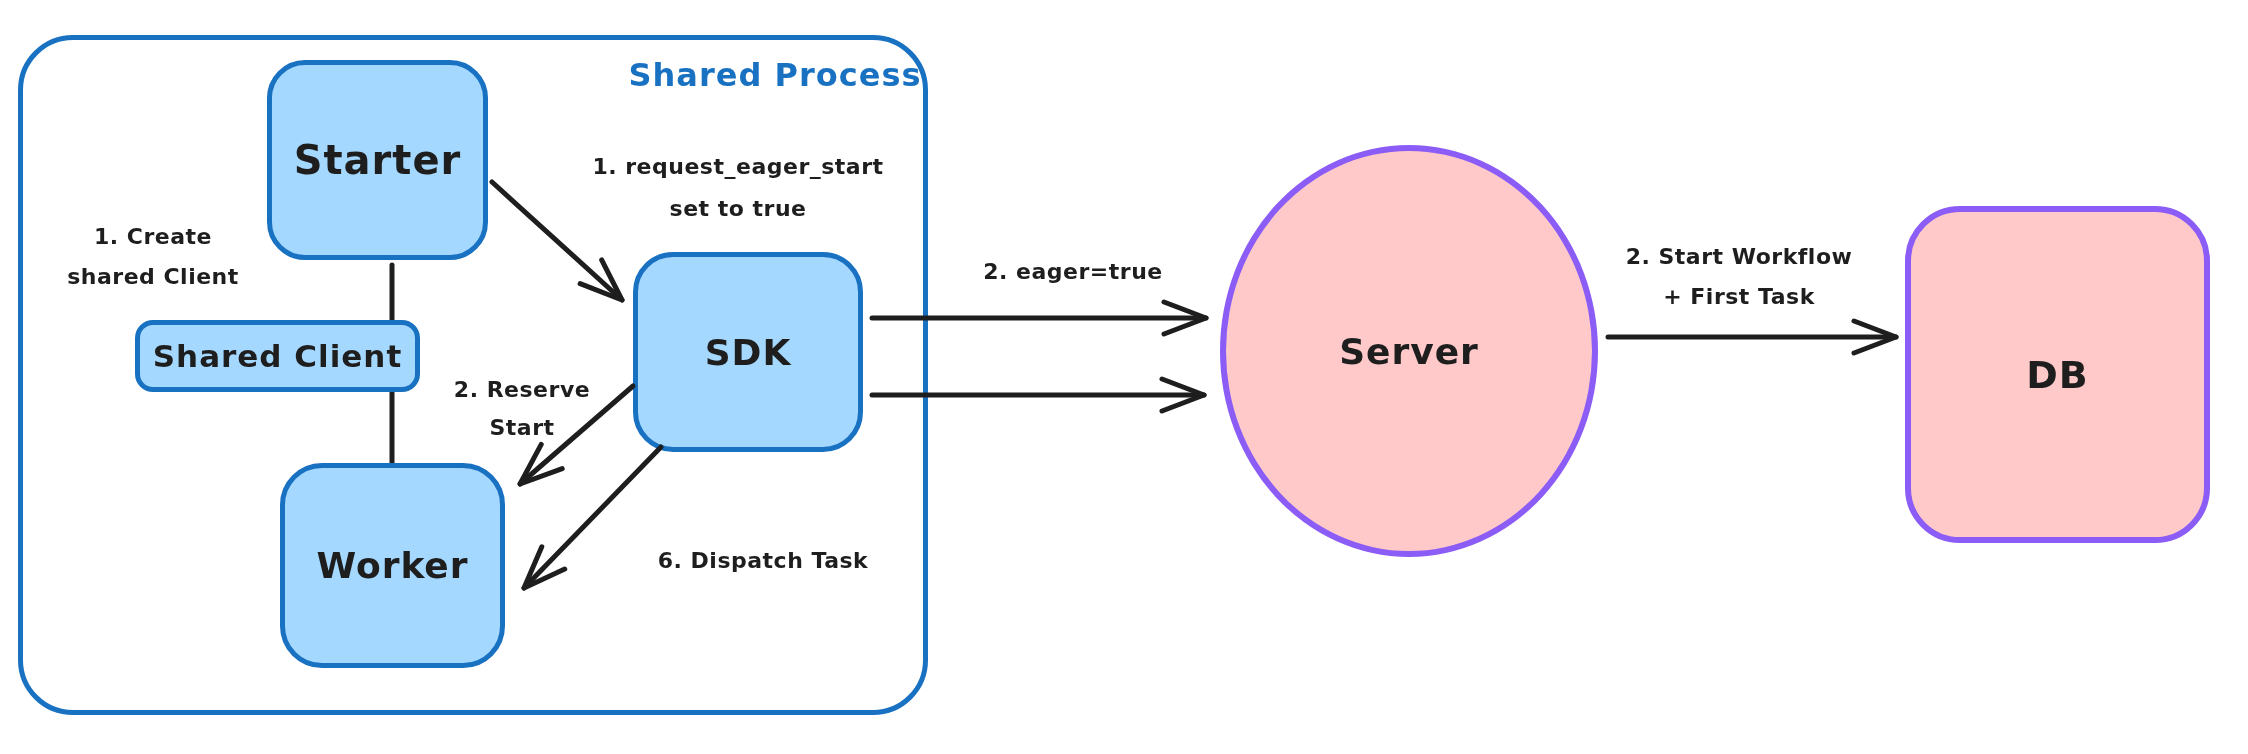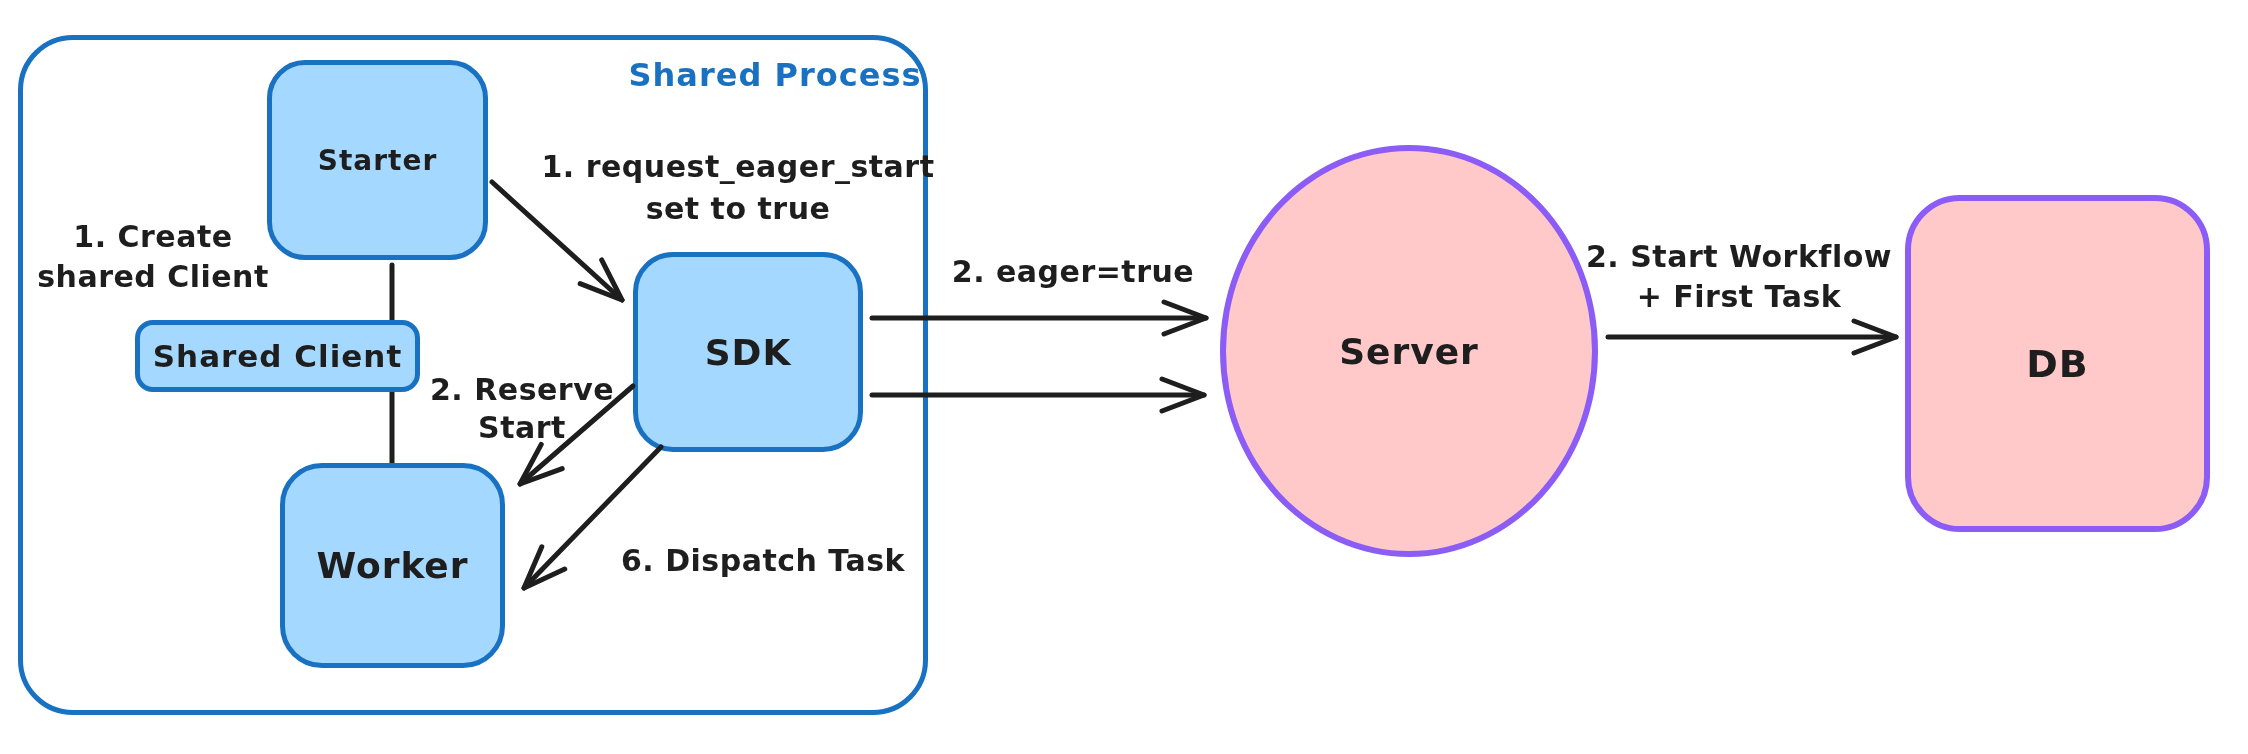--- a/index.html
+++ b/index.html
@@ -54,31 +54,31 @@
     white-space: nowrap;
   }
   .node.blue {
     background: #a5d8ff;
     border: 5px solid #1971c2;
   }
   .node.red {
     background: #ffc9c9;
     border: 6px solid #8b5cf6;
   }
-  .node-starter  { left: 267px; top:  60px; width: 221px; height: 200px; border-radius: 38px; font-size: 28px; }
+  .node-starter  { left: 267px; top:  60px; width: 221px; height: 200px; border-radius: 38px; font-size: 40px; }
   .node-shared-client { left: 135px; top: 320px; width: 285px; height: 72px; border-radius: 18px; border-width: 4px; font-size: 31px; }
   .node-worker   { left: 280px; top: 463px; width: 225px; height: 205px; border-radius: 42px; font-size: 36px; }
   .node-sdk      { left: 633px; top: 252px; width: 230px; height: 200px; border-radius: 40px; font-size: 36px; }
   .node-server   { left: 1220px; top: 145px; width: 378px; height: 412px; border-radius: 50%; font-size: 36px; }
-  .node-db       { left: 1905px; top: 195px; width: 305px; height: 337px; border-radius: 55px; font-size: 38px; background: #ffcfcf; }
+  .node-db       { left: 1905px; top: 206px; width: 305px; height: 337px; border-radius: 55px; font-size: 38px; background: #ffcfcf; }
   .annotation {
     position: absolute;
     transform: translateX(-50%);
     text-align: center;
-    font-size: 30px;
+    font-size: 22px;
     font-weight: 600;
     line-height: 40px;
     white-space: nowrap;
     letter-spacing: 0.5px;
   }
   .ann-create    { left: 153px;  top: 217px; }
   .ann-request   { left: 738px;  top: 146px; line-height: 42px; }
   .ann-reserve   { left: 522px;  top: 371px; line-height: 38px; }
   .ann-dispatch  { left: 763px;  top: 541px; }
   .ann-eager     { left: 1073px; top: 252px; }

